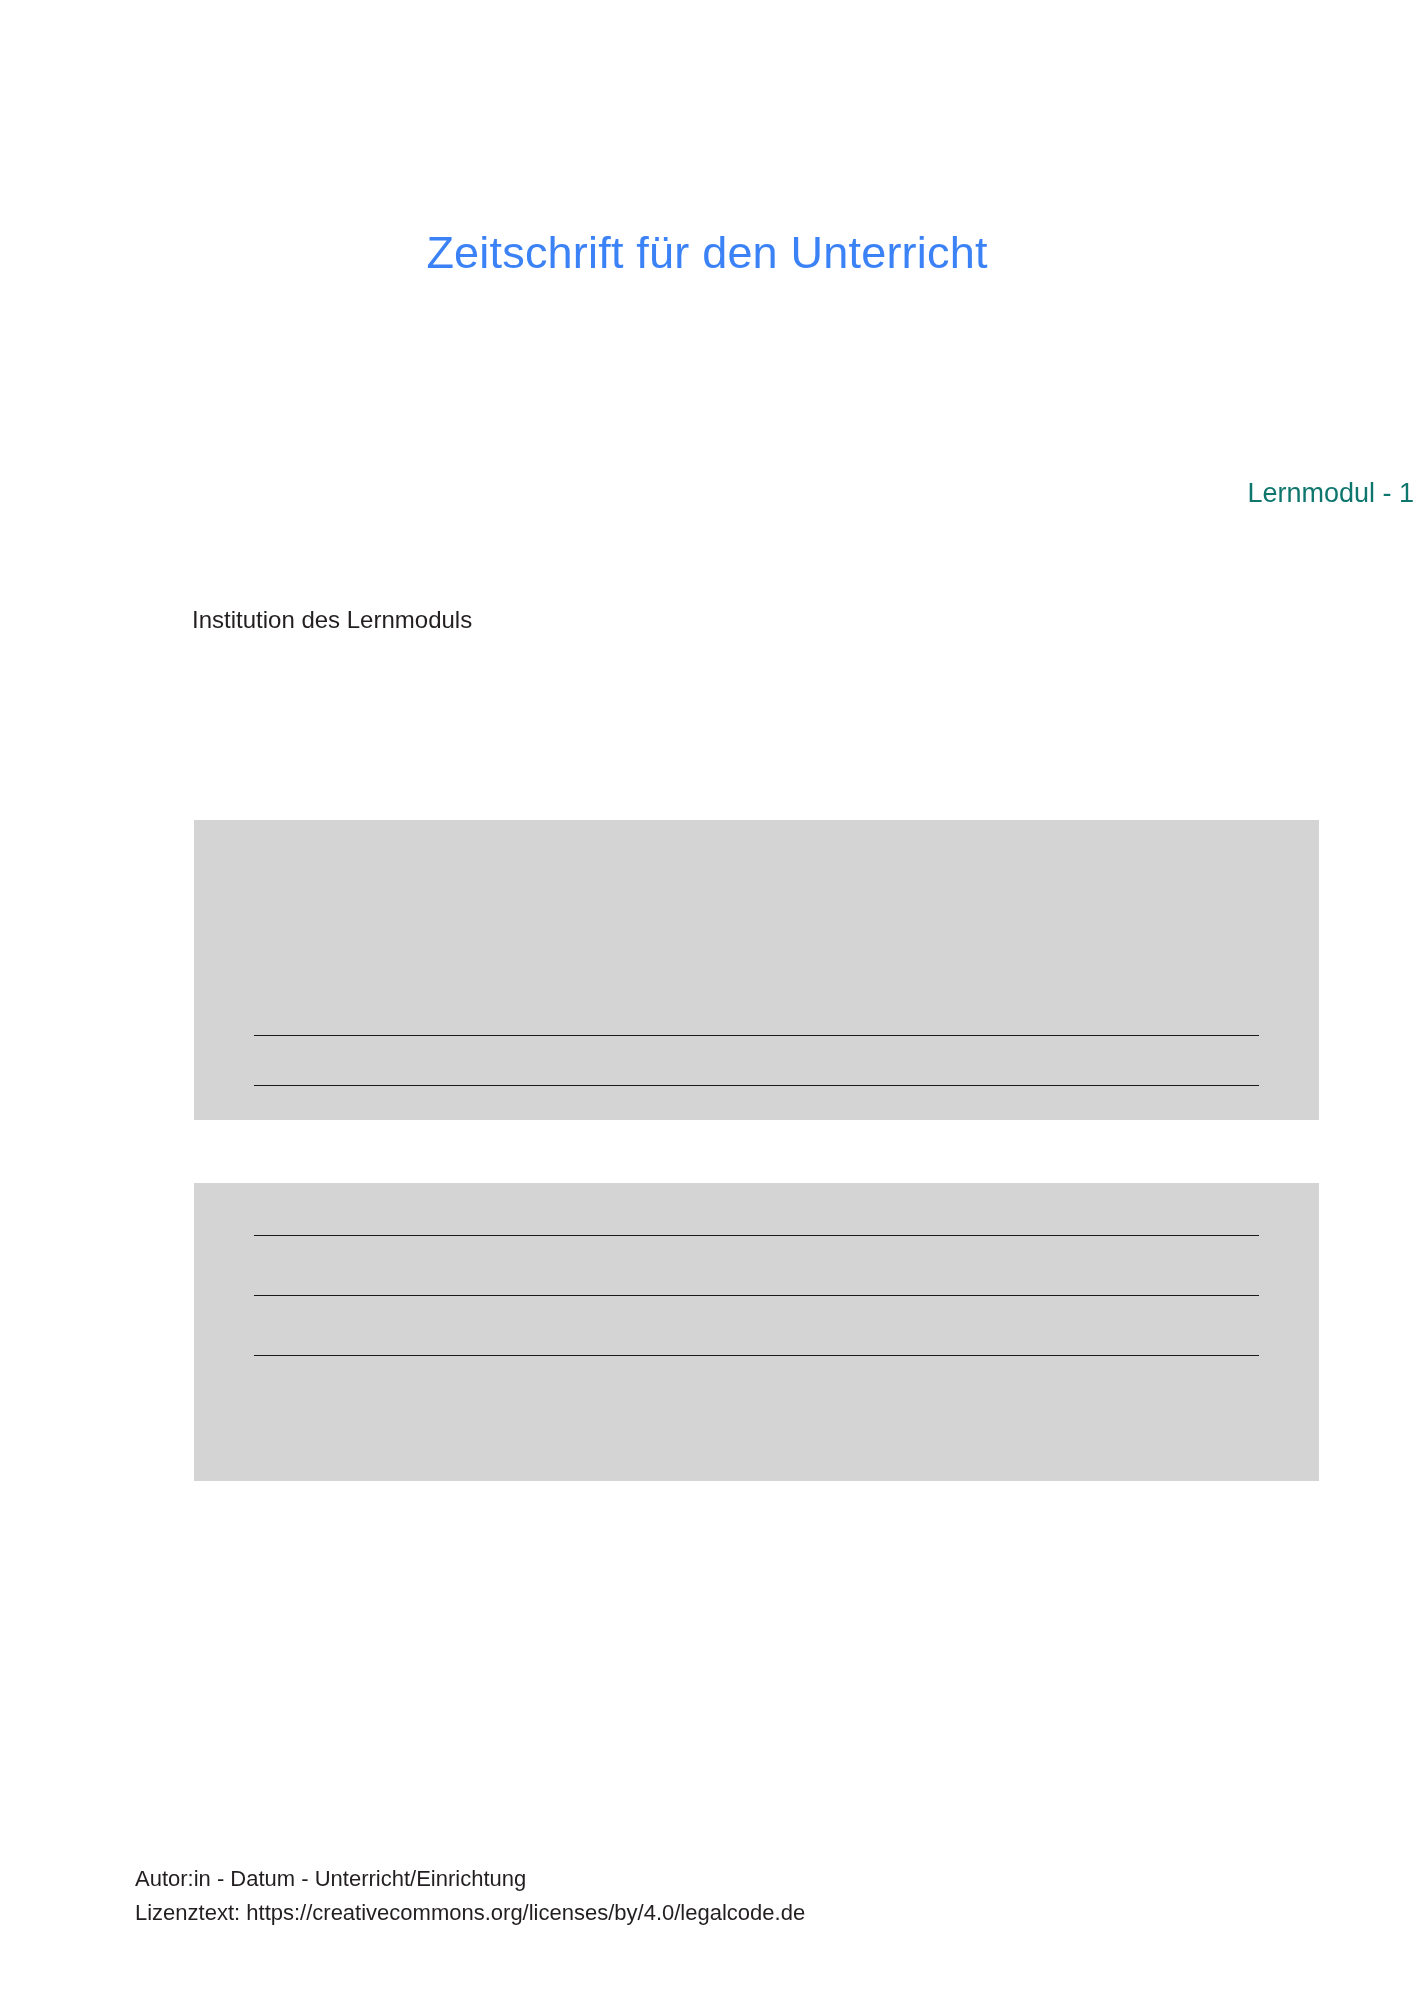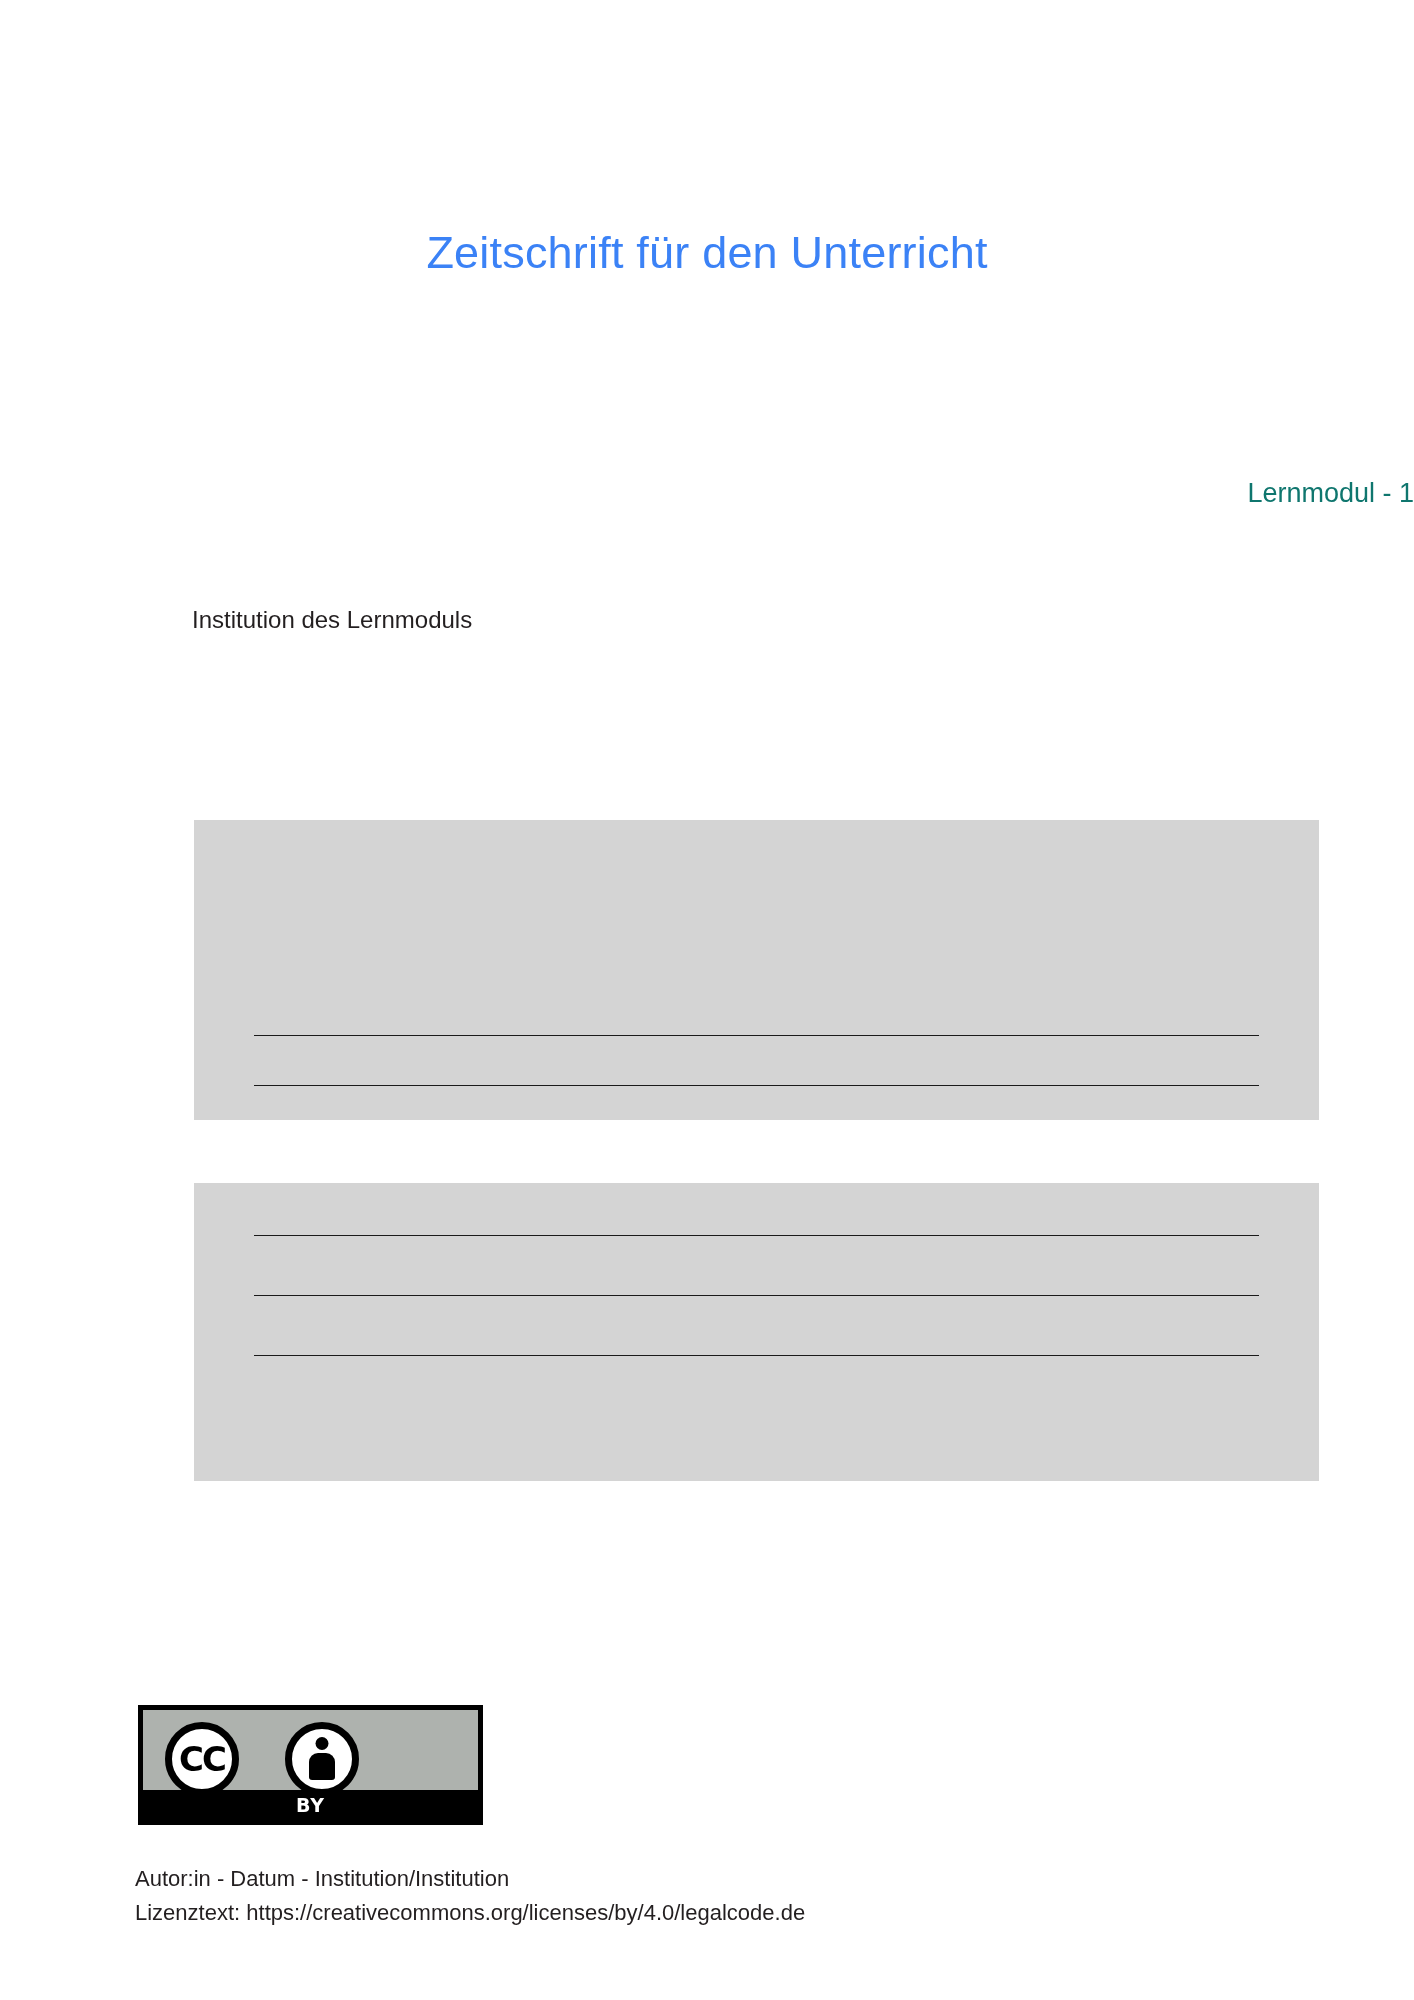--- a/index.html
+++ b/index.html
@@ -183,30 +183,19 @@
     <div class="rule" style="top:215px"></div>
     <div class="rule" style="top:265px"></div>
   </div>
 
   <div class="block" id="block-2">
     <div class="rule" style="top:52px"></div>
     <div class="rule" style="top:112px"></div>
     <div class="rule" style="top:172px"></div>
   </div>
 
-  <div class="cc-badge">
-    <div class="glyph glyph-cc">CC</div>
-    <div class="glyph glyph-by">
-      <div class="person">
-        <div class="head"></div>
-        <div class="body"></div>
-      </div>
-    </div>
-    <div class="bar"></div>
-    <div class="by-text">BY</div>
-  </div>
 
   <div class="footer">
-    <div>Autor:in - Datum - Institution/Institution</div>
+    <div>Autor:in - Datum - Unterricht/Einrichtung</div>
     <div>Lizenztext: https://creativecommons.org/licenses/by/4.0/legalcode.de</div>
   </div>
 
 </div>
 
 </body></html>

